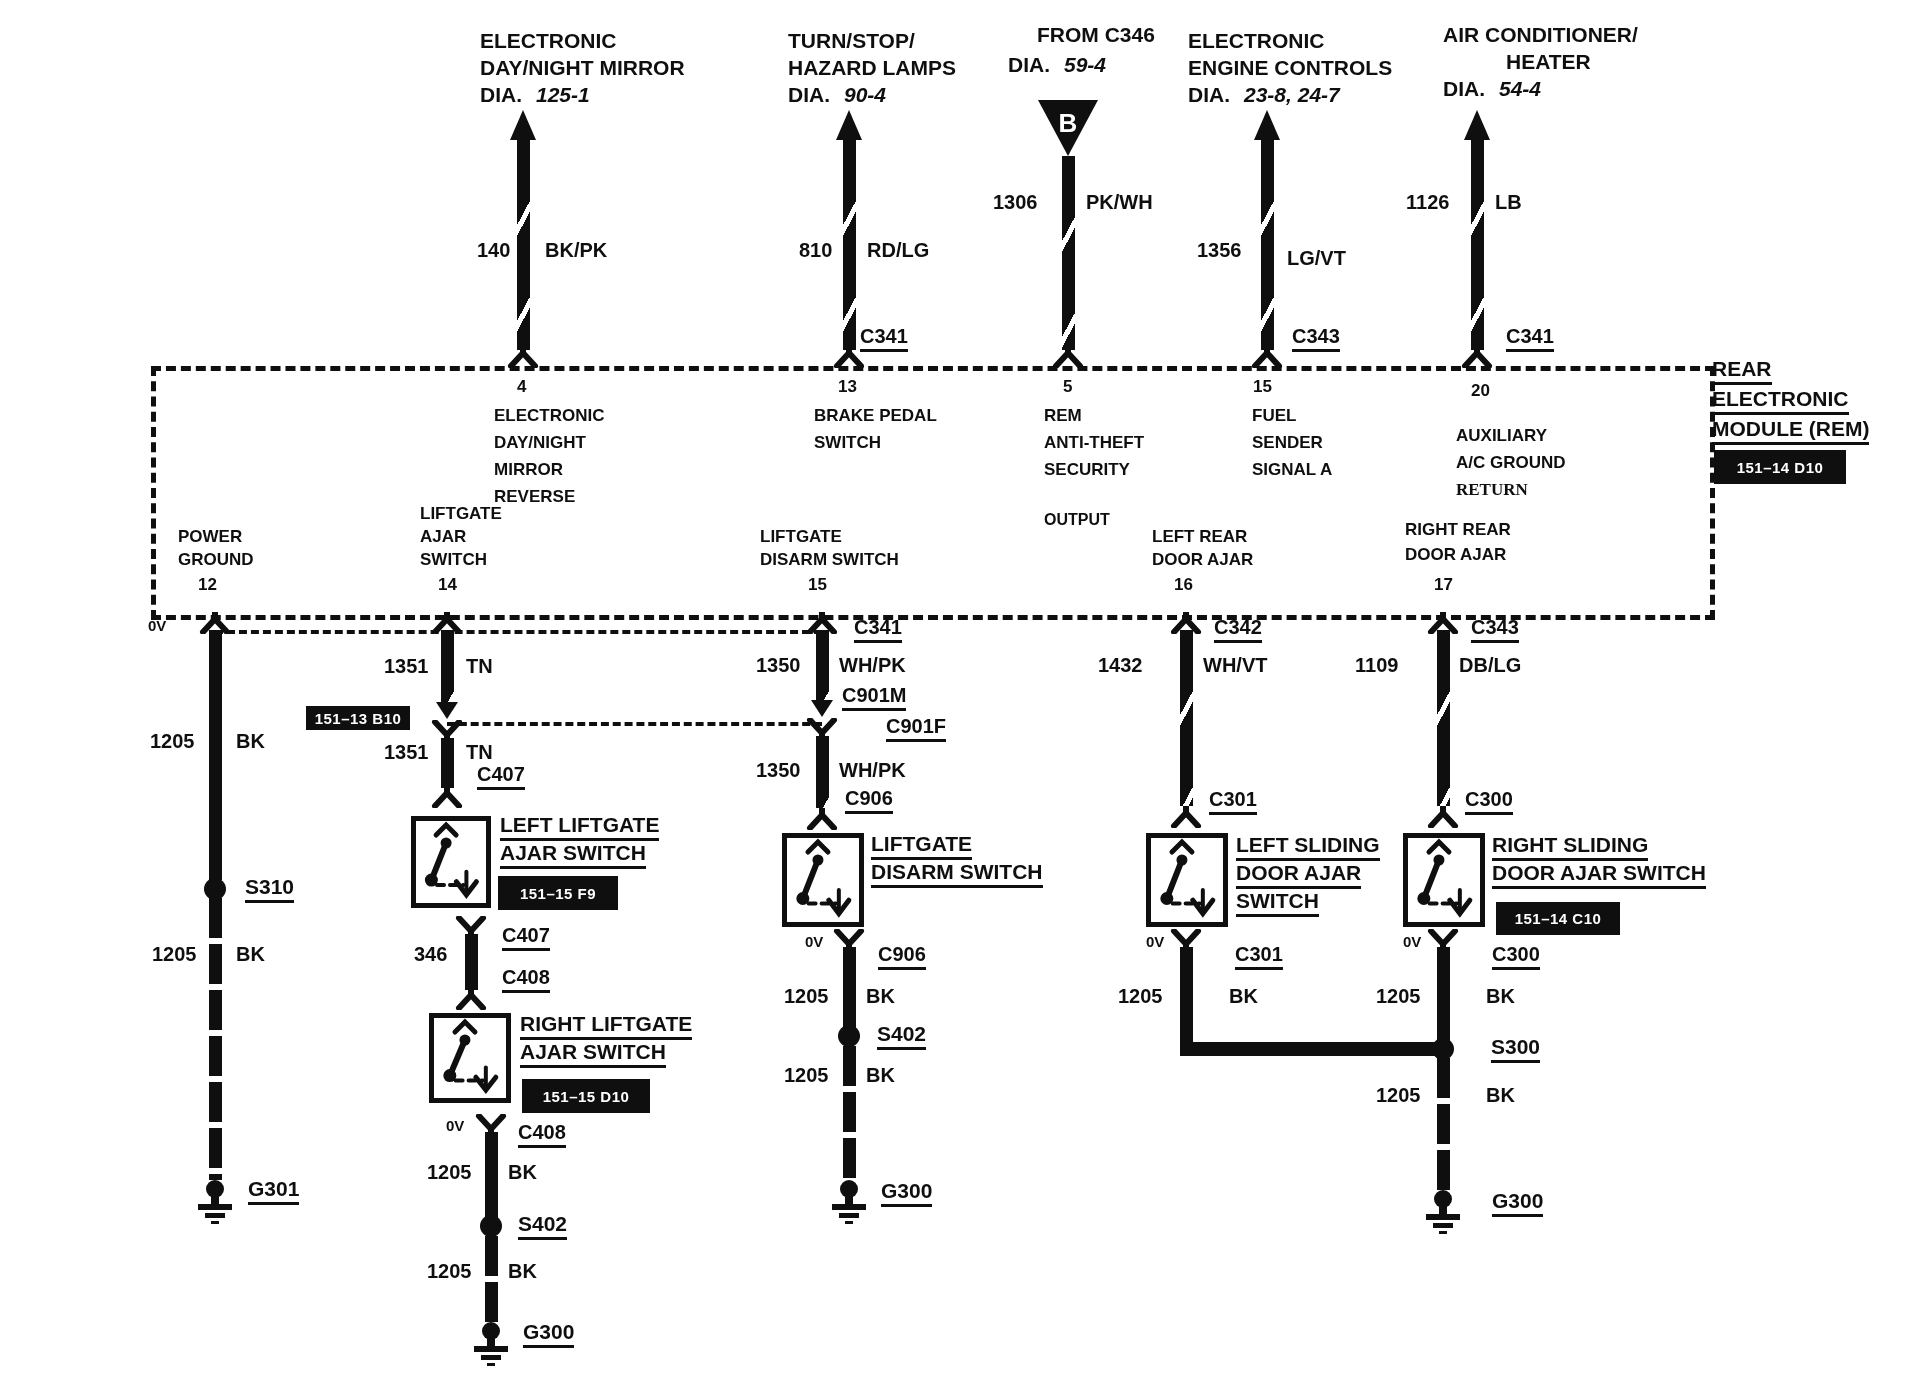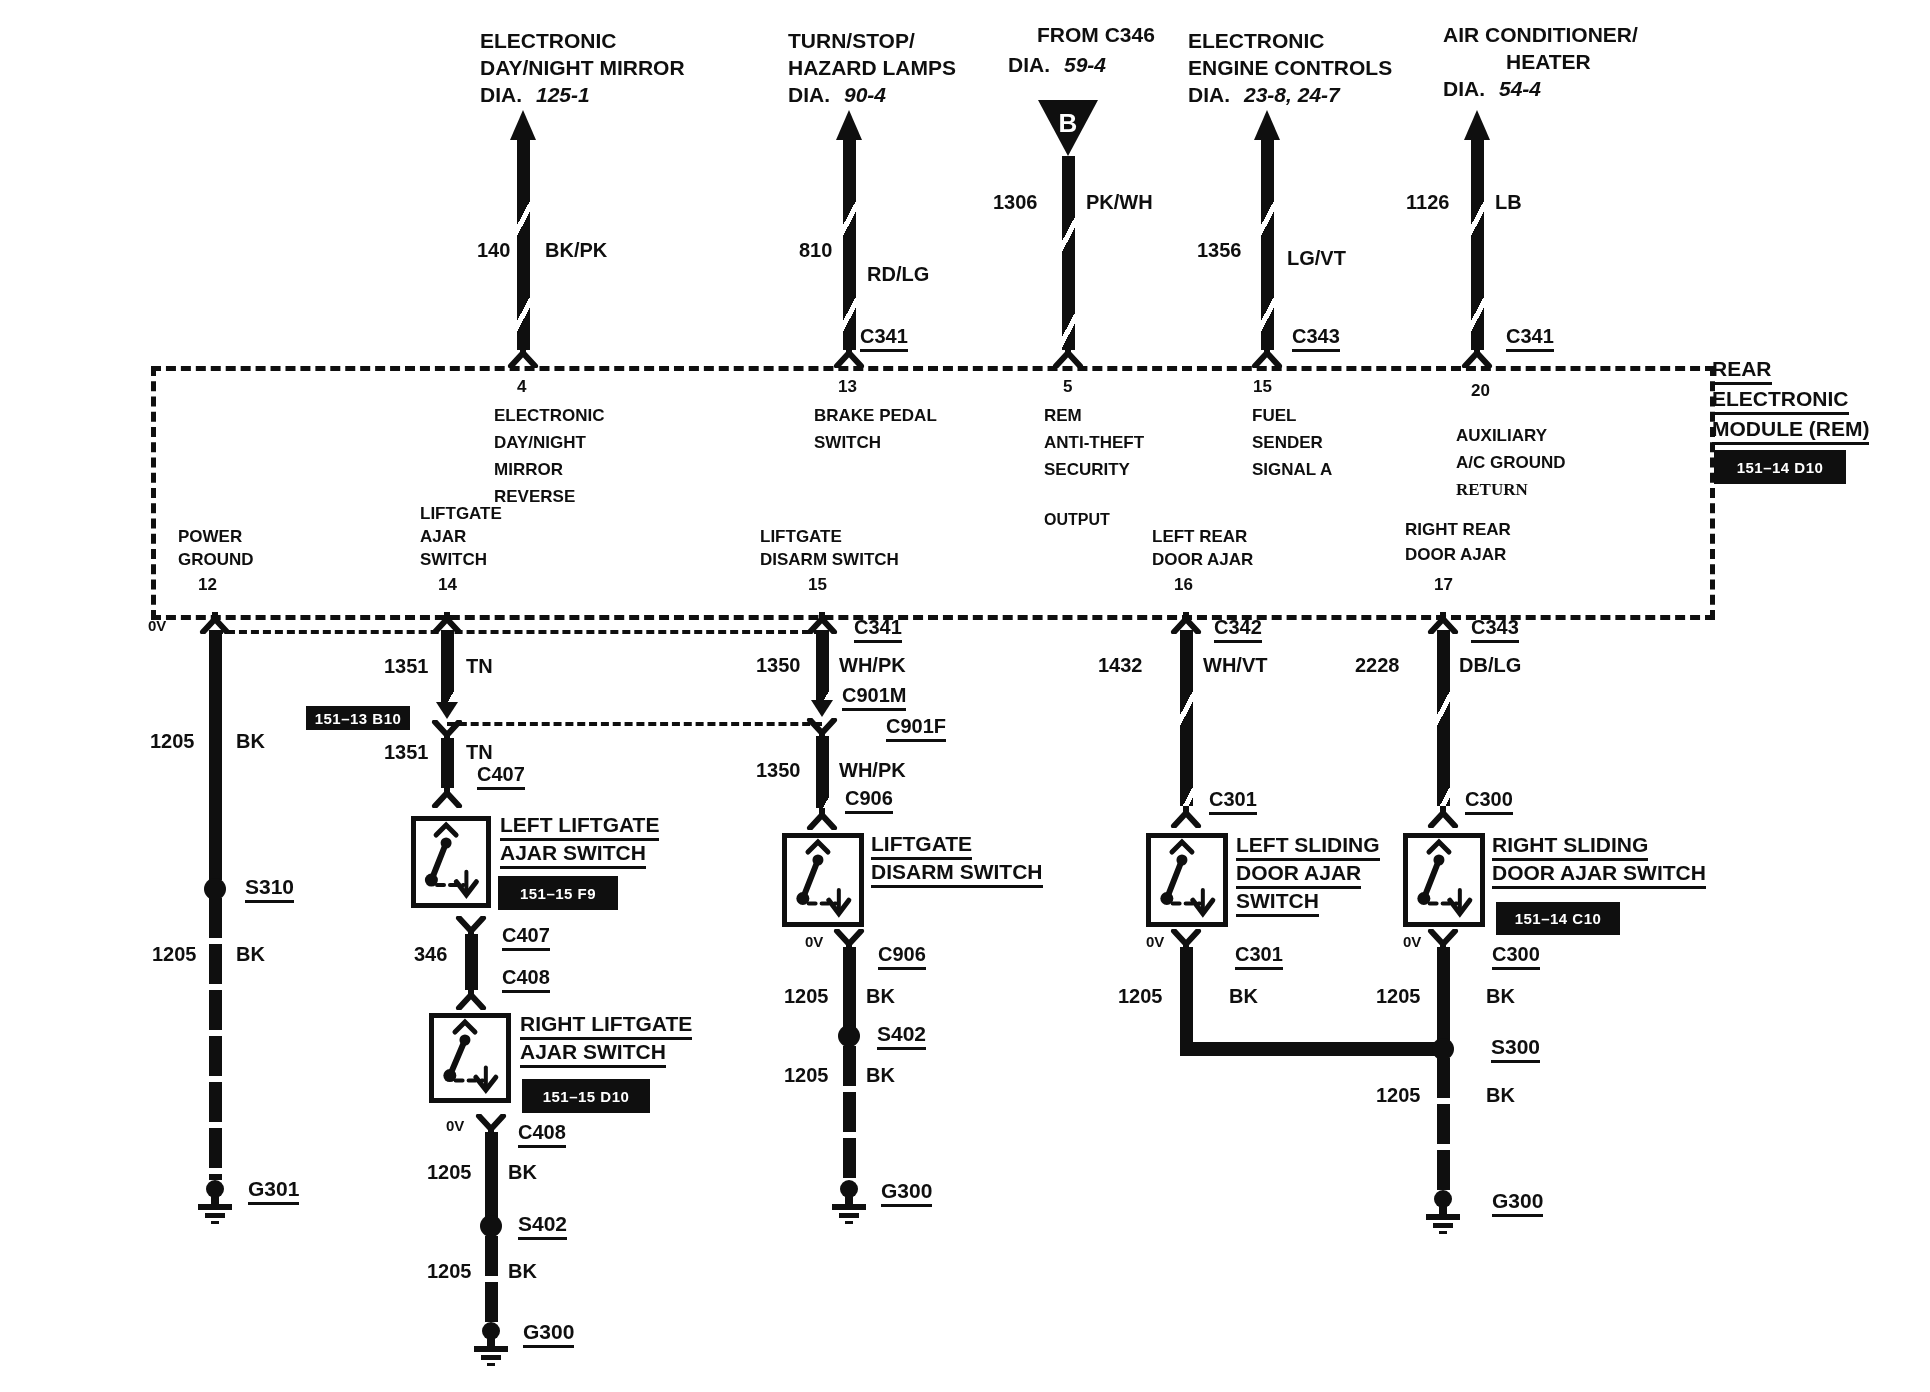--- a/index.html
+++ b/index.html
@@ -64,21 +64,21 @@
       </svg></div>
     <div class="el fk" style="left: 1251px; top: 346px;"><svg xmlns="http://www.w3.org/2000/svg" width="32" height="22" viewBox="0 0 32 22">
         <path d="M16,0 L16,7 M16,7 L4,20 M16,7 L28,20" stroke="#0f0f0f" stroke-width="6" fill="none" stroke-linecap="round"></path>
       </svg></div>
     <div class="el fk" style="left: 1461px; top: 346px;"><svg xmlns="http://www.w3.org/2000/svg" width="32" height="22" viewBox="0 0 32 22">
         <path d="M16,0 L16,7 M16,7 L4,20 M16,7 L28,20" stroke="#0f0f0f" stroke-width="6" fill="none" stroke-linecap="round"></path>
       </svg></div>
     <div class="el lbl" style="left: 477px; top: 240px; font-size: 20px;"><span>140</span></div>
     <div class="el lbl" style="left: 545px; top: 240px; font-size: 20px;"><span>BK/PK</span></div>
     <div class="el lbl" style="left: 799px; top: 240px; font-size: 20px;"><span>810</span></div>
-    <div class="el lbl" style="left: 867px; top: 240px; font-size: 20px; margin-top: 24px;"><span>RD/LG</span></div>
+    <div class="el lbl" style="left: 867px; top: 240px; font-size: 20px;"><span>RD/LG</span></div>
     <div class="el lbl" style="left: 993px; top: 192px; font-size: 20px;"><span>1306</span></div>
     <div class="el lbl" style="left: 1086px; top: 192px; font-size: 20px;"><span>PK/WH</span></div>
     <div class="el lbl" style="left: 1197px; top: 240px; font-size: 20px;"><span>1356</span></div>
     <div class="el lbl" style="left: 1287px; top: 248px; font-size: 20px;"><span>LG/VT</span></div>
     <div class="el lbl" style="left: 1406px; top: 192px; font-size: 20px;"><span>1126</span></div>
     <div class="el lbl" style="left: 1495px; top: 192px; font-size: 20px;"><span>LB</span></div>
     <div class="el lbl" style="left: 860px; top: 326px; font-size: 20px;"><span class="u">C341</span></div>
     <div class="el lbl" style="left: 1292px; top: 326px; font-size: 20px;"><span class="u">C343</span></div>
     <div class="el lbl" style="left: 1506px; top: 326px; font-size: 20px;"><span class="u">C341</span></div>
     <div class="el box rembox" style="left: 151px; top: 366px; width: 1554px; height: 244px;"></div>
@@ -316,21 +316,21 @@
     <div class="el lbl" style="left: 1235px; top: 944px; font-size: 20px;"><span class="u">C301</span></div>
     <div class="el vw" style="left: 1179.5px; top: 947px; width: 13px; height: 109px;"></div>
     <div class="el lbl" style="left: 1118px; top: 986px; font-size: 20px;"><span>1205</span></div>
     <div class="el lbl" style="left: 1229px; top: 986px; font-size: 20px;"><span>BK</span></div>
     <div class="el hw" style="left: 1180px; top: 1042px; width: 270px; height: 14px;"></div>
     <div class="el fk" style="left: 1427px; top: 612px;"><svg xmlns="http://www.w3.org/2000/svg" width="32" height="22" viewBox="0 0 32 22">
         <path d="M16,0 L16,7 M16,7 L4,20 M16,7 L28,20" stroke="#0f0f0f" stroke-width="6" fill="none" stroke-linecap="round"></path>
       </svg></div>
     <div class="el lbl" style="left: 1471px; top: 617px; font-size: 20px;"><span class="u">C343</span></div>
     <div class="el vw hash" style="left: 1436.5px; top: 630px; width: 13px; height: 176px;"></div>
-    <div class="el lbl" style="left: 1355px; top: 655px; font-size: 20px;"><span>2228</span></div>
+    <div class="el lbl" style="left: 1355px; top: 655px; font-size: 20px;"><span>1109</span></div>
     <div class="el lbl" style="left: 1459px; top: 655px; font-size: 20px;"><span>DB/LG</span></div>
     <div class="el lbl" style="left: 1465px; top: 789px; font-size: 20px;"><span class="u">C300</span></div>
     <div class="el fk" style="left: 1427px; top: 806px;"><svg xmlns="http://www.w3.org/2000/svg" width="32" height="22" viewBox="0 0 32 22">
         <path d="M16,0 L16,7 M16,7 L4,20 M16,7 L28,20" stroke="#0f0f0f" stroke-width="6" fill="none" stroke-linecap="round"></path>
       </svg></div>
     <div class="el sw" style="left: 1403px; top: 833px; width: 72px; height: 84px;">
       <svg xmlns="http://www.w3.org/2000/svg" width="72" height="84" viewBox="0 0 72 84">
         <g stroke="#0f0f0f" fill="none" stroke-linecap="round">
           <path d="M20.96,14 L30.96,4 L40.96,14" stroke-width="5"></path>
           <line x1="30.96" y1="22" x2="15.84" y2="60.48" stroke-width="6"></line>

